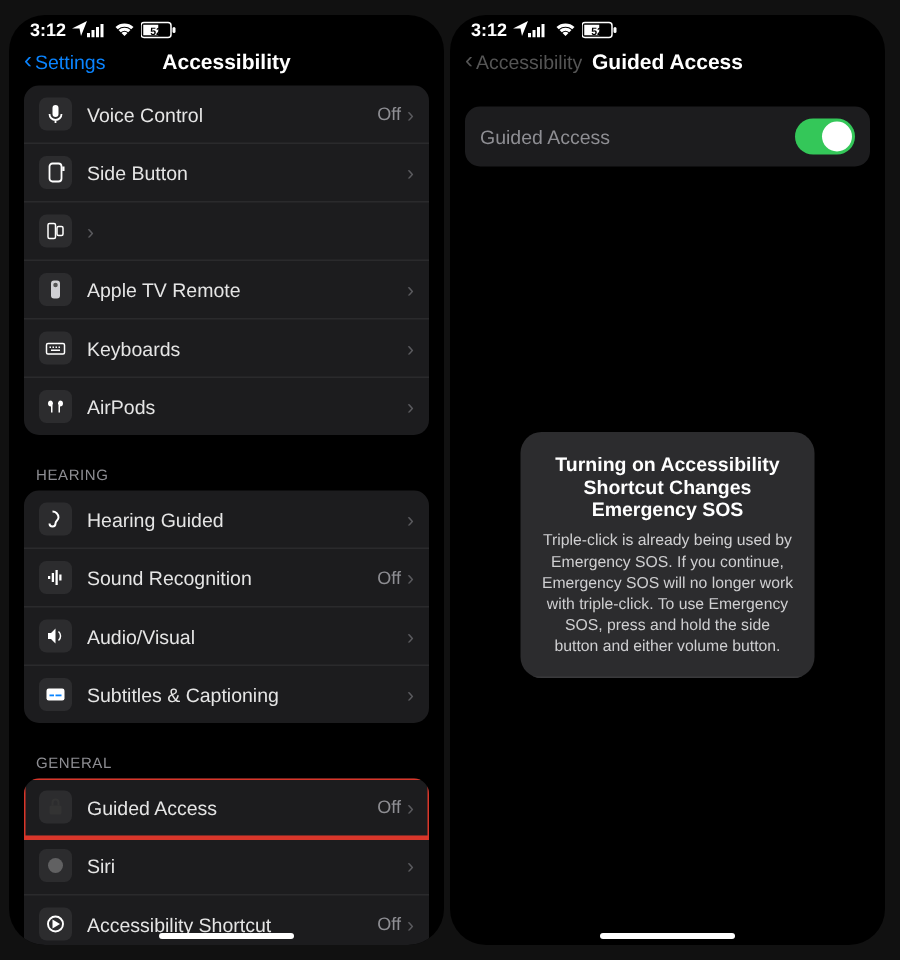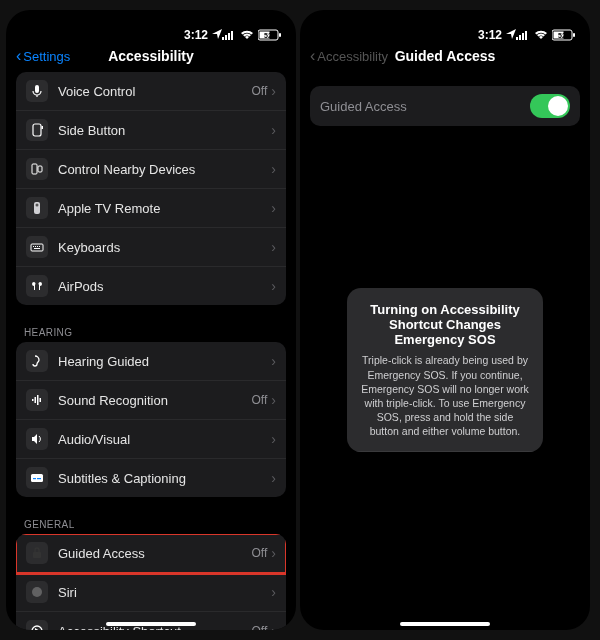--- a/index.html
+++ b/index.html
@@ -14,22 +14,22 @@
   }
   .phone {
     width:290px;
     background:#000;
     border-radius:24px;
     overflow:hidden;
     position:relative;
     font-size:13px;
   }
   .statusbar {
-    display:flex; justify-content:flex-end; align-items:center;
-    padding:18px 14px 2px;
+    display:flex; justify-content:flex-start; align-items:center;
+    padding:3px 14px 2px;
     font-size:12px; font-weight:600;
   }
   .status-left { display:flex; align-items:center; gap:4px; }
   .status-right { display:flex; align-items:center; gap:4px; }
   .signal, .wifi, .battery { display:inline-block; }
   .signal svg, .wifi svg, .battery svg { display:block; }
   .nav {
     display:flex; align-items:center; justify-content:center;
     padding:4px 10px 8px; position:relative;
     font-size:14px;
@@ -176,21 +176,20 @@
         <span class="label">Side Button</span>
         <span class="chev">›</span>
       </div>
       <div class="row">
         <span class="icon bg-blue">
           <svg width="14" height="14" viewBox="0 0 14 14">
             <rect x="2" y="2" width="5" height="10" rx="1" fill="none" stroke="#fff"></rect>
             <rect x="8" y="4" width="4" height="6" rx="1" fill="none" stroke="#fff"></rect>
           </svg>
         </span>
-        <span class="label">Control Nearby Devices</span>
         <span class="chev">›</span>
       </div>
       <div class="row">
         <span class="icon bg-gray">
           <svg width="14" height="14" viewBox="0 0 14 14">
             <rect x="4" y="1" width="6" height="12" rx="2" fill="#d0d0d4"></rect>
             <circle cx="7" cy="4" r="1.5" fill="#555"></circle>
           </svg>
         </span>
         <span class="label">Apple TV Remote</span>

